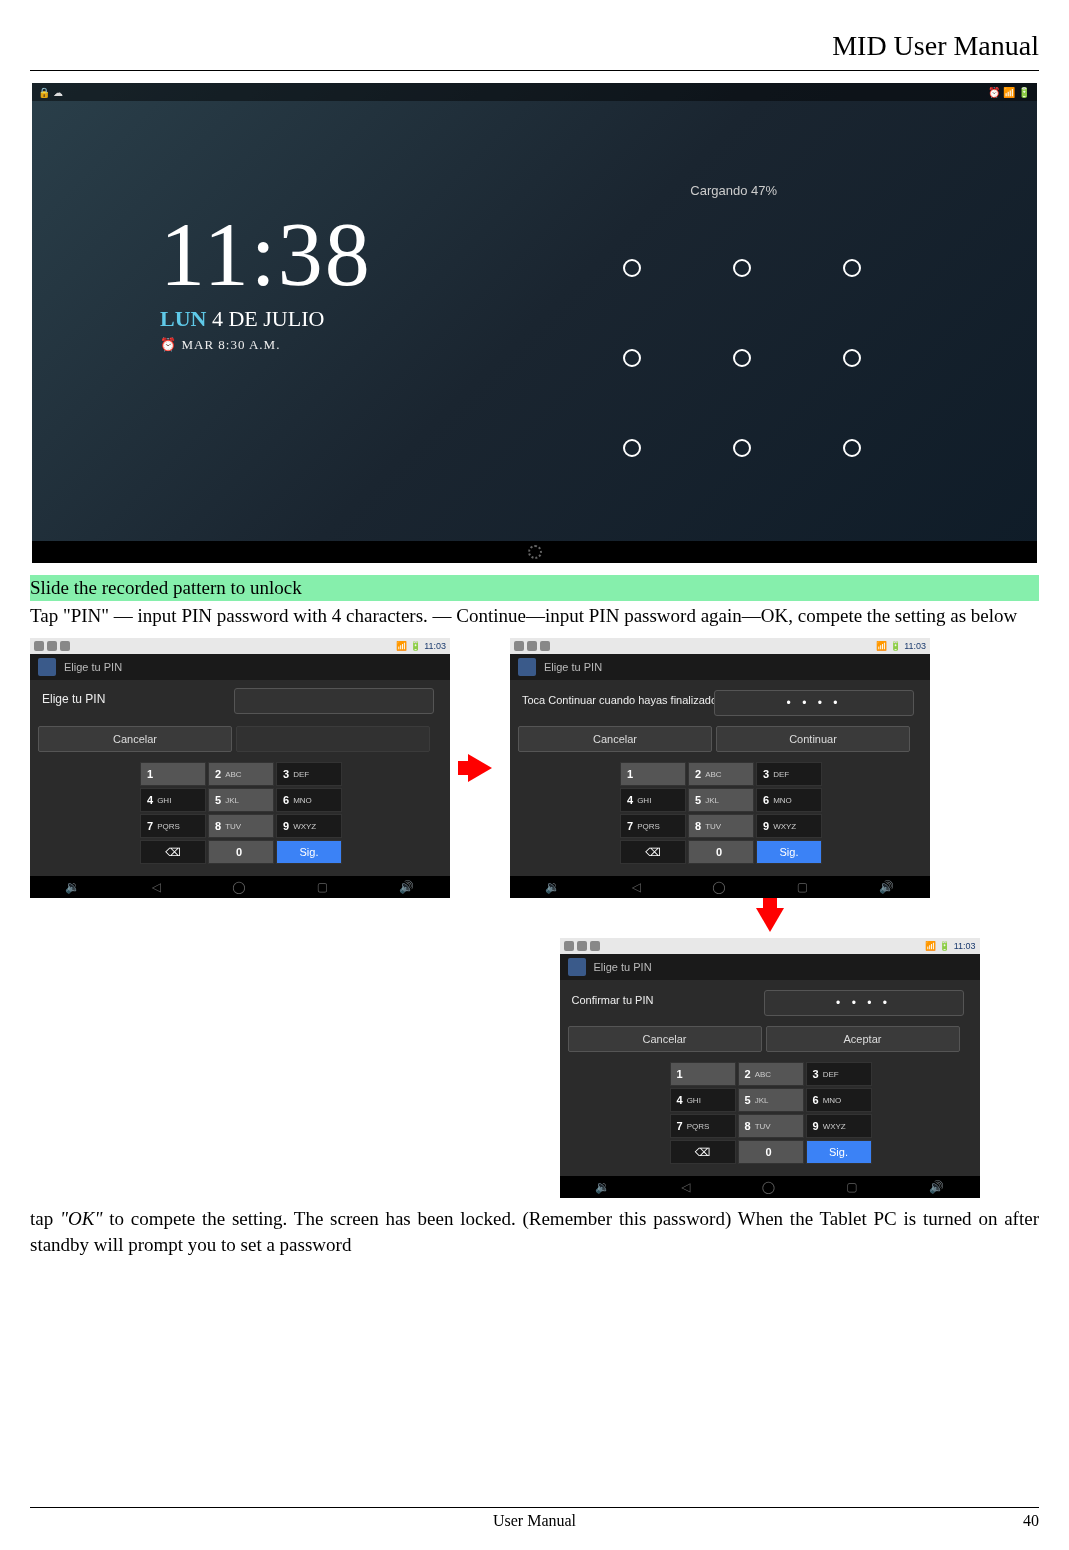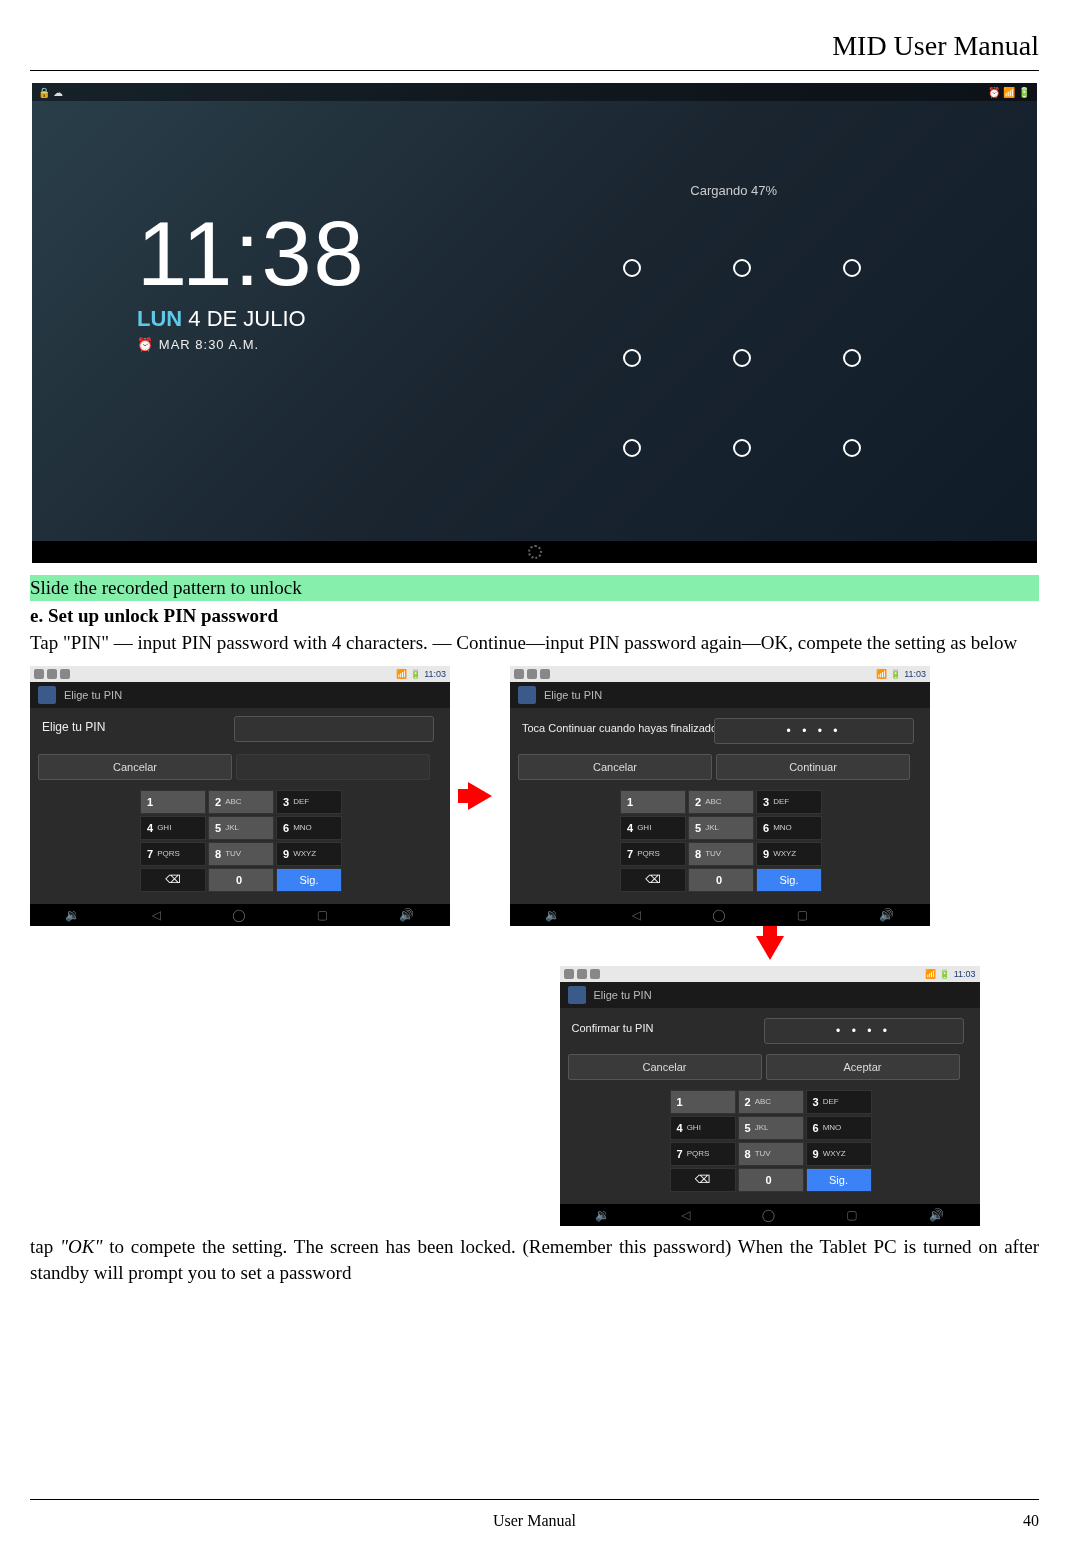--- a/index.html
+++ b/index.html
@@ -36,22 +36,22 @@
       height: 18px;
       background: rgba(0,0,0,0.45);
       display:flex; justify-content:space-between; align-items:center;
       padding: 0 6px;
       font-size: 10px;
       color:#ddd;
     }
     .ls-topbar .tb-right { display:flex; gap:4px; align-items:center;}
     .ls-time {
       position: absolute;
-      left: 105px; top: 120px;
-      font-family: Liberation Sans, sans-serif;
+      left: 128px; top: 120px;
+      font-family: Liberation Serif, serif;
     }
     .ls-time .clock { font-size: 90px; font-weight: 100; letter-spacing:2px;}
     .ls-time .date { font-size: 22px; color:#fff;}
     .ls-time .date .mon { color:#5fc9e8; font-weight:bold;}
     .ls-time .alarm { font-size: 13px; margin-top: 5px; color:#eee; letter-spacing:1px;}
     .ls-charge {
       position:absolute; top: 100px; right: 260px;
       font-size: 13px; color:#ccc; font-family:sans-serif;
     }
     .pattern-grid {
@@ -175,21 +175,21 @@
     }
     .pin-shot .navbar span{opacity:.7;}
 
     .pin-col3 { margin-left: 470px; display:flex; flex-direction:column; align-items:center;}
 
     .footer {
       margin-top:auto;
       padding-top:8px;
       font-size:16px;
     }
-    .footer-line { border-top:1px solid #000; display:flex; justify-content:space-between; padding-top:12px;}
+    .footer-line { border-top:1px solid #000; display:flex; justify-content:space-between; padding-top:4px;}
     .footer-center { text-align:center; flex:1;}
   </style>
 </head>
 <body>
 
 <div class="page">
 
   <div class="header">MID User Manual</div>
 
   <div class="lockscreen">
@@ -216,21 +216,20 @@
       <div class="pdot"></div>
       <div class="pdot"></div>
     </div>
     <div class="ls-botbar">
       <div class="spinner"></div>
     </div>
   </div>
 
   <div class="body-text">
     <p class="hl">Slide the recorded pattern to unlock</p>
-    <p class="bold">e. Set up unlock PIN password</p>
     <p>Tap "PIN" — input PIN password with 4 characters. — Continue—input PIN password again—OK, compete the setting as below</p>
   </div>
 
   <div class="pin-row">
 
     <div class="pin-shot">
       <div class="ps-top">
         <div class="left-icons">
             <span class="sq"></span>
             <span class="sq"></span>

